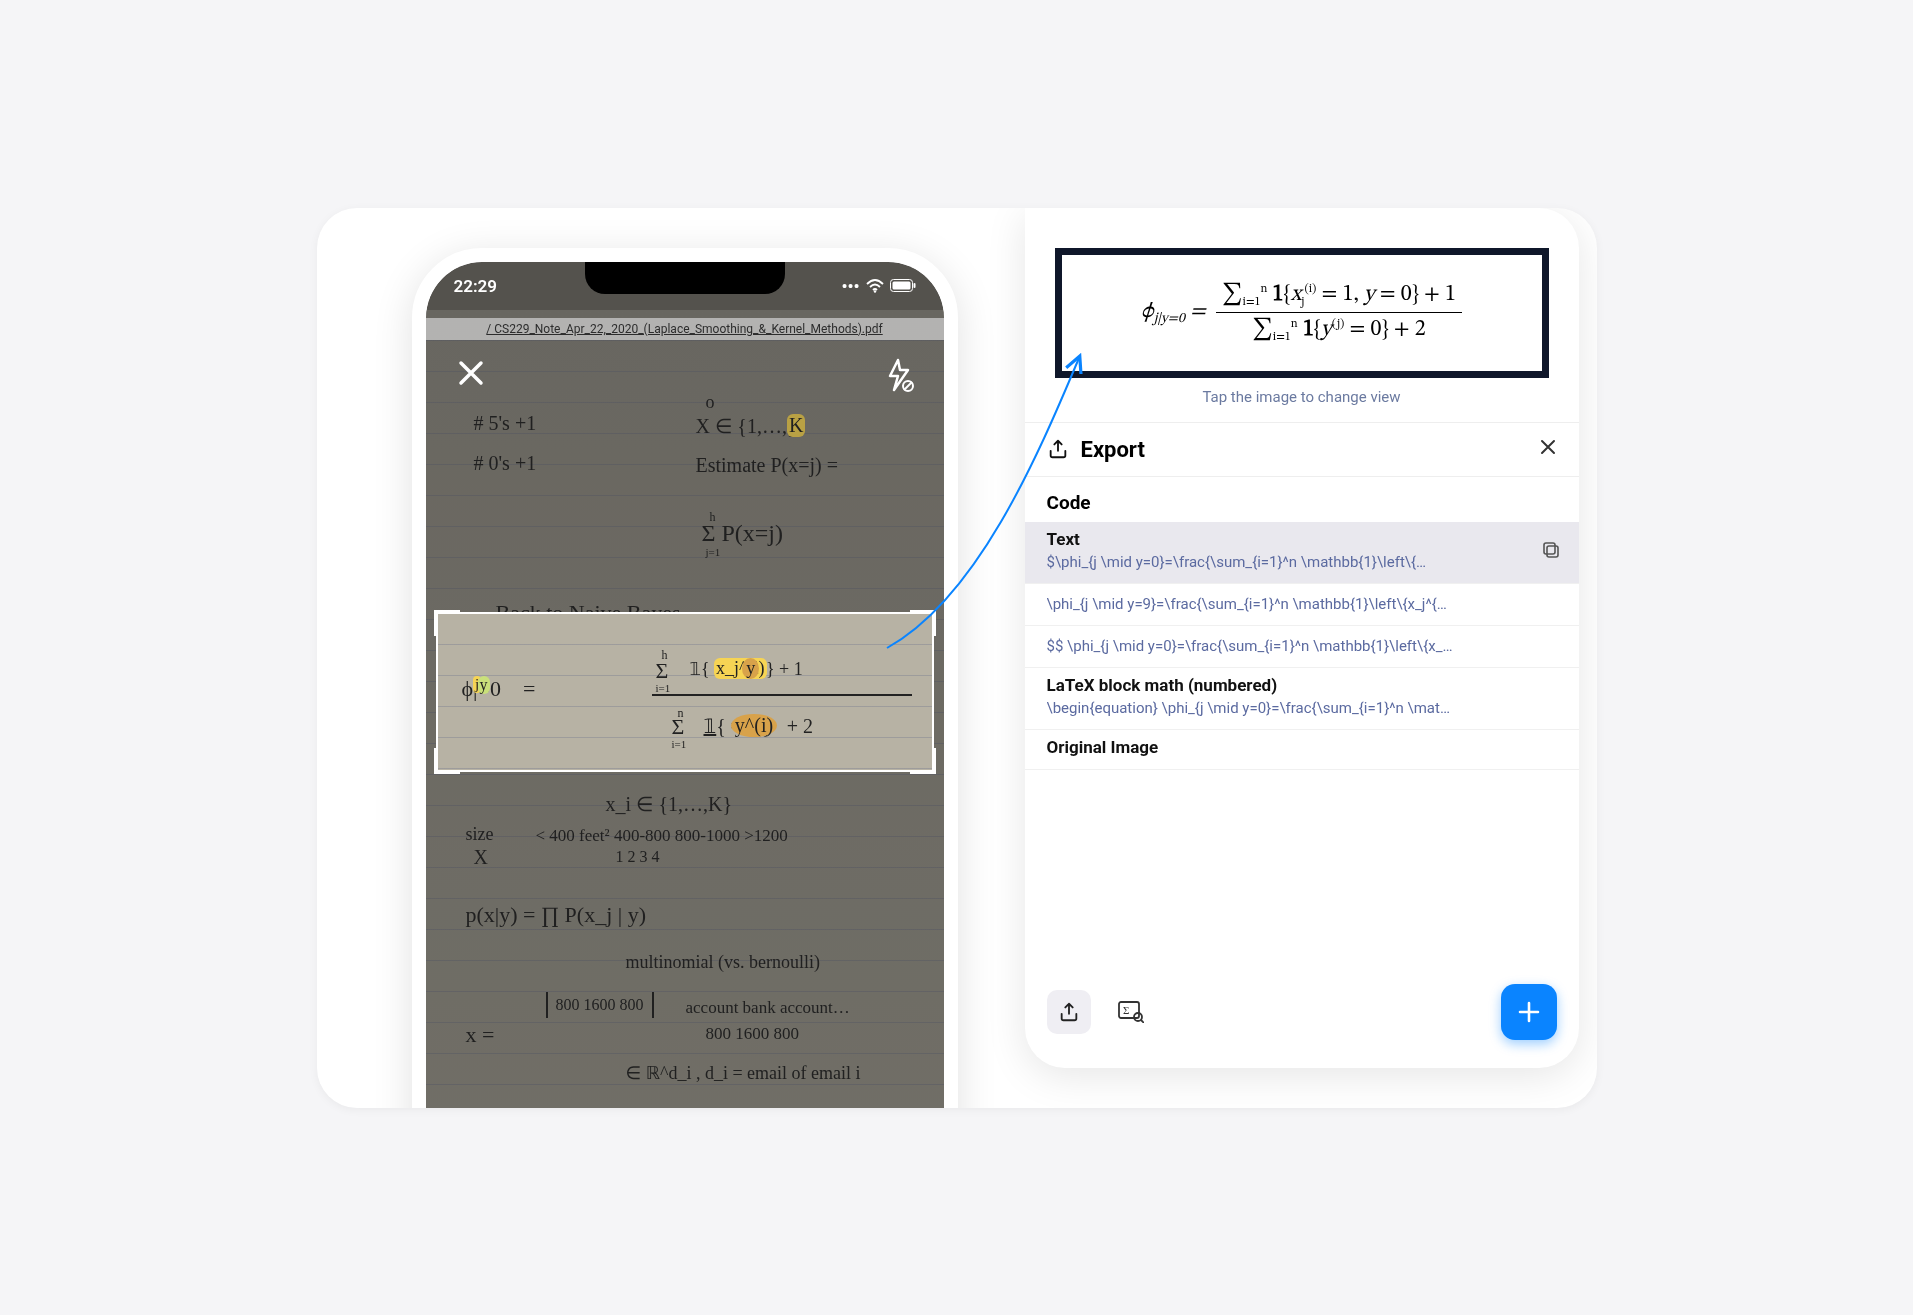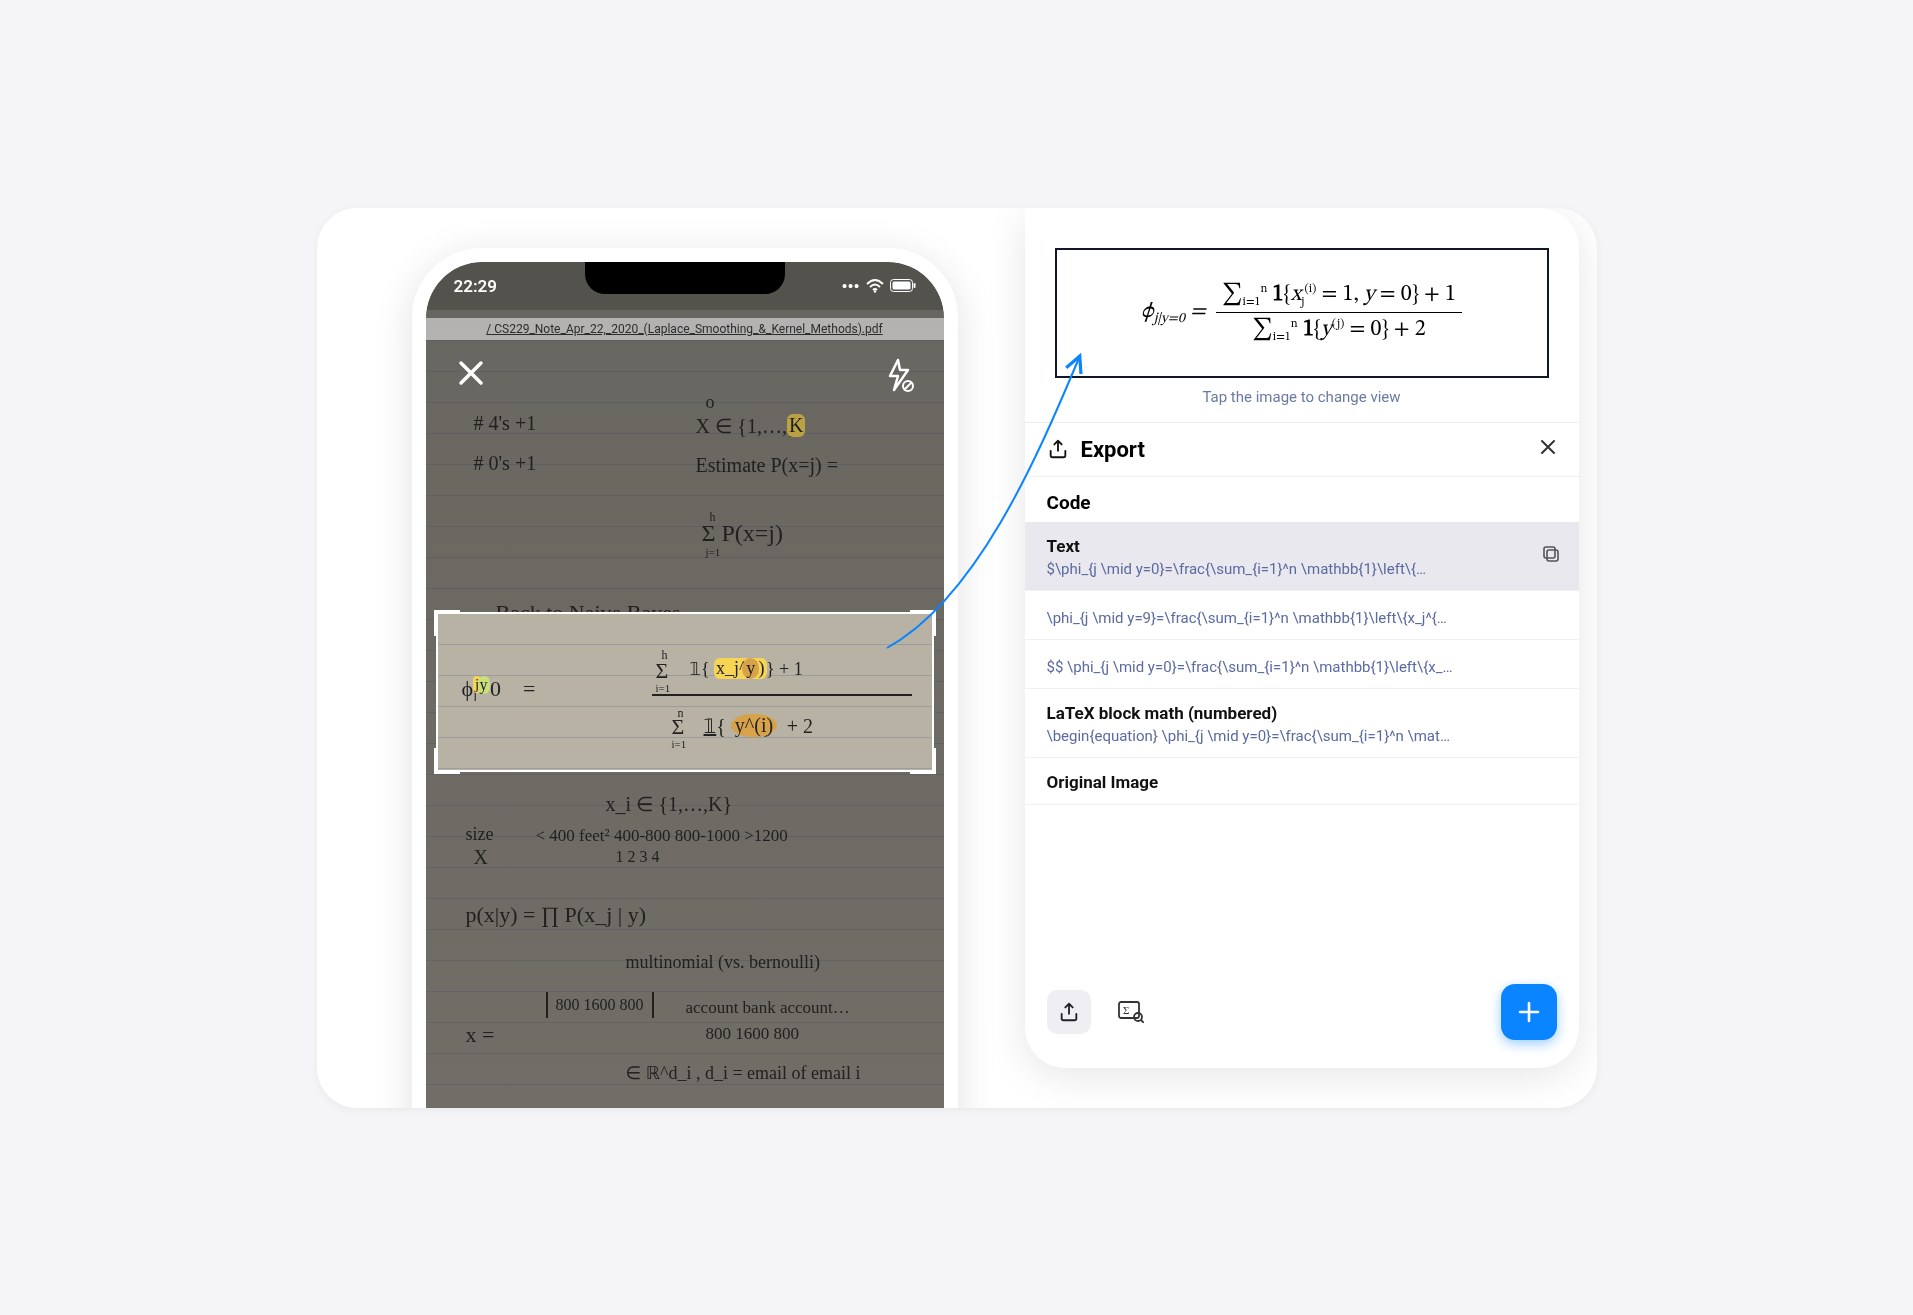--- a/index.html
+++ b/index.html
@@ -168,21 +168,21 @@
     background: #fff;
     border-radius: 0 40px 40px 40px;
     box-shadow: 0 8px 40px rgba(0,0,0,0.10);
     display: flex;
     flex-direction: column;
     overflow: hidden;
   }
   .preview {
     margin: 40px 30px 10px;
     background: #fff;
-    border: 2px solid #0f172a;
+    border: 7px solid #0f172a;
     padding: 20px 10px;
     display: flex;
     align-items: center;
     justify-content: center;
     min-height: 130px;
   }
   .preview .eq {
     font-family: "Cambria Math", "STIX Two Math", serif;
     font-size: 22px;
     display: flex;
@@ -209,21 +209,21 @@
   .export-header .title {
     display: flex; align-items: center; gap: 12px;
     font-size: 22px; font-weight: 700;
   }
   .section-label {
     font-size: 19px;
     font-weight: 700;
     padding: 14px 22px 8px;
   }
   .export-item {
-    padding: 14px 22px 12px;
+    padding: 7px 22px 12px;
     border-bottom: 1px solid #f0f0f0;
     position: relative;
   }
   .export-item.selected { background: #e9e8ee; }
   .export-item .label { font-weight: 700; font-size: 17px; color: #111; }
   .export-item .code {
     color: #5b6aa0;
     font-size: 15px;
     margin-top: 4px;
     white-space: nowrap;
@@ -300,21 +300,21 @@
         <span>
           <svg width="30" height="34" viewBox="0 0 30 34">
               <path d="M14 2 L6 18 H14 L10 32 L24 12 H16 Z" fill="none" stroke="#fff" stroke-width="2.5" stroke-linejoin="round"></path>
               <circle cx="24" cy="28" r="5" fill="none" stroke="#fff" stroke-width="2"></circle>
               <line x1="20" y1="32" x2="28" y2="24" stroke="#fff" stroke-width="2"></line>
             </svg>
         </span>
       </div>
 
       <div class="hand">
-        <span style="left:48px; top:150px; font-size:20px"># 4's   +1</span>
+        <span style="left:48px; top:150px; font-size:20px"># 5's   +1</span>
         <span style="left:280px; top:130px; font-size:18px">o</span>
         <span style="left:270px; top:152px; font-size:20px">X ∈ {1,…,<span class="hl">K</span>}</span>
         <span style="left:48px; top:190px; font-size:20px"># 0's   +1</span>
         <span style="left:270px; top:192px; font-size:20px">Estimate  P(x=j) =</span>
         <span style="left:284px; top:248px; font-size:12px">h</span>
         <span style="left:276px; top:258px; font-size:24px">Σ  P(x=j)</span>
         <span style="left:280px; top:284px; font-size:11px">j=1</span>
 
         <span style="left:70px; top:338px; font-size:22px">Back to Naive Bayes</span>
 

